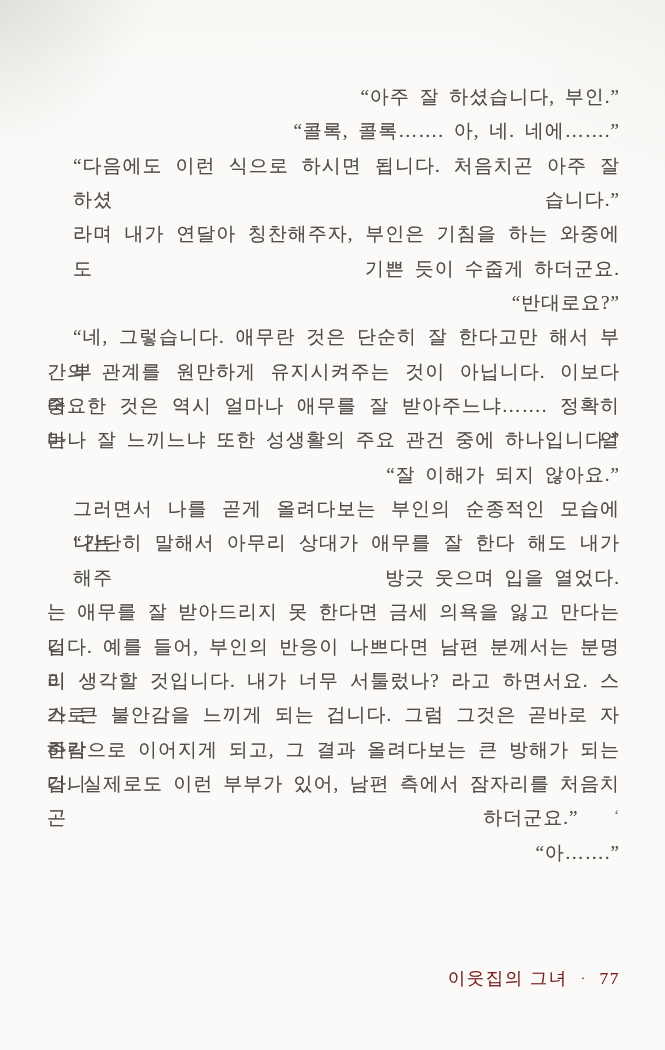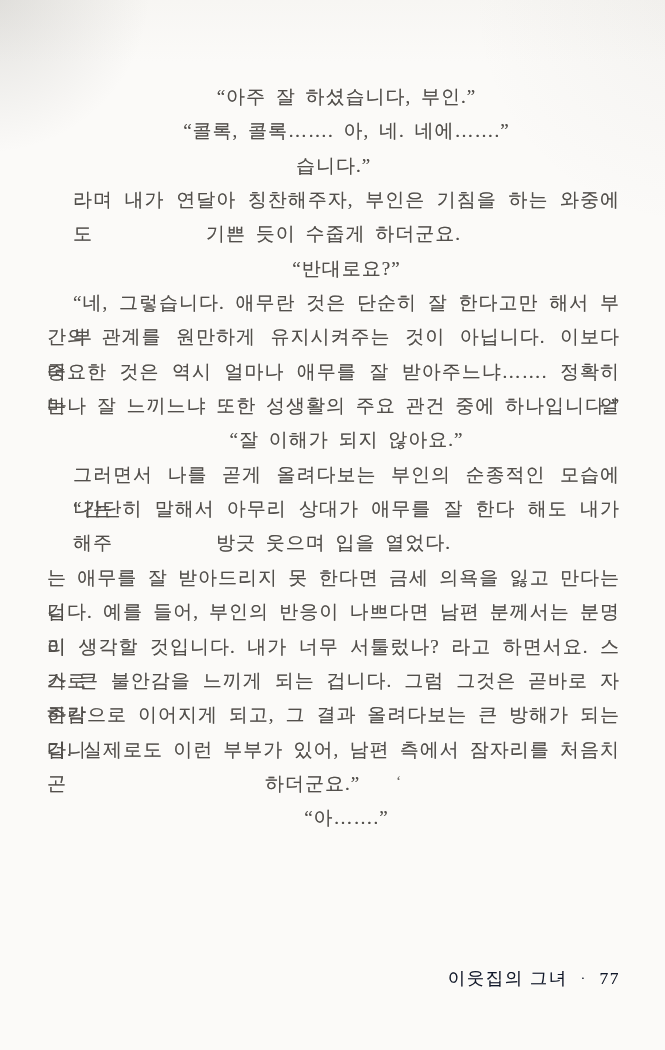--- a/index.html
+++ b/index.html
@@ -29,21 +29,21 @@
     top: 80px;
     width: 573px;
   }
   .line {
     height: 34.35px;
     line-height: 34.35px;
     font-size: 19px;
     letter-spacing: 1px;
     word-spacing: 4px;
     white-space: nowrap;
-    text-align: center;
+    text-align: right;
     text-shadow: 0 0 0.5px rgba(95,92,88,0.55);
   }
   .jst {
     text-align: justify;
     text-align-last: justify;
     white-space: normal;
   }
   .ind { padding-left: 26px; }
   .stray {
     display: inline-block;
@@ -52,38 +52,39 @@
     color: #6e6b66;
     transform: translateY(-4px);
   }
   .footer {
     position: absolute;
     top: 963px;
     right: 45px;
     font-size: 17.5px;
     letter-spacing: 1.5px;
     line-height: 30px;
-    color: #0f172a;
+    color: #7f1d1d;
     text-shadow: 0 0 0.5px rgba(95,92,88,0.55);
     white-space: nowrap;
   }
   .footer .dot {
     display: inline-block;
     margin: 0 13px;
     font-size: 13px;
     vertical-align: 2px;
   }
 </style>
 </head>
 <body>
 
 <div class="page">
   <div class="text-block">
     <div class="line ind">“아주 잘 하셨습니다, 부인.”</div>
     <div class="line ind">“콜록, 콜록……. 아, 네. 네에…….”</div>
+    <div class="line ind jst">“다음에도 이런 식으로 하시면 됩니다. 처음치곤 아주 잘 하셨</div>
     <div class="line">습니다.”</div>
     <div class="line ind jst">라며 내가 연달아 칭찬해주자, 부인은 기침을 하는 와중에도</div>
     <div class="line">기쁜 듯이 수줍게 하더군요.</div>
     <div class="line ind">“반대로요?”</div>
     <div class="line ind jst">“네, 그렇습니다. 애무란 것은 단순히 잘 한다고만 해서 부부</div>
     <div class="line jst">간의 관계를 원만하게 유지시켜주는 것이 아닙니다. 이보다 더</div>
     <div class="line jst">중요한 것은 역시 얼마나 애무를 잘 받아주느냐……. 정확히는 얼</div>
     <div class="line">마나 잘 느끼느냐 또한 성생활의 주요 관건 중에 하나입니다.”</div>
     <div class="line ind">“잘 이해가 되지 않아요.”</div>
     <div class="line ind jst">그러면서 나를 곧게 올려다보는 부인의 순종적인 모습에 나는</div>

